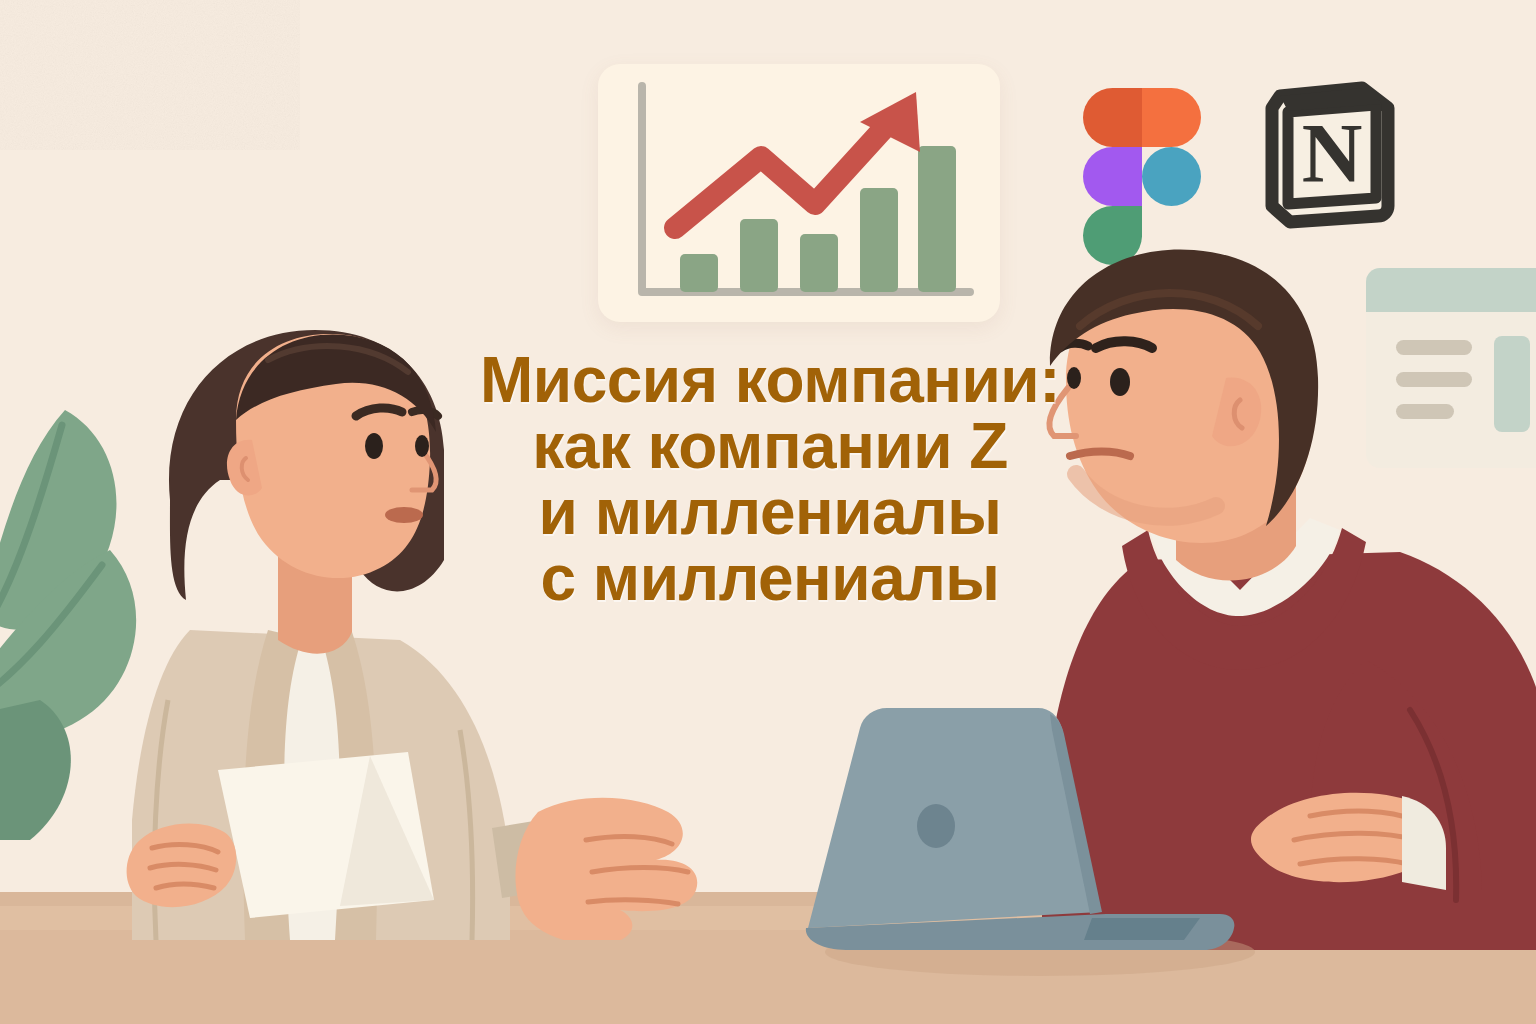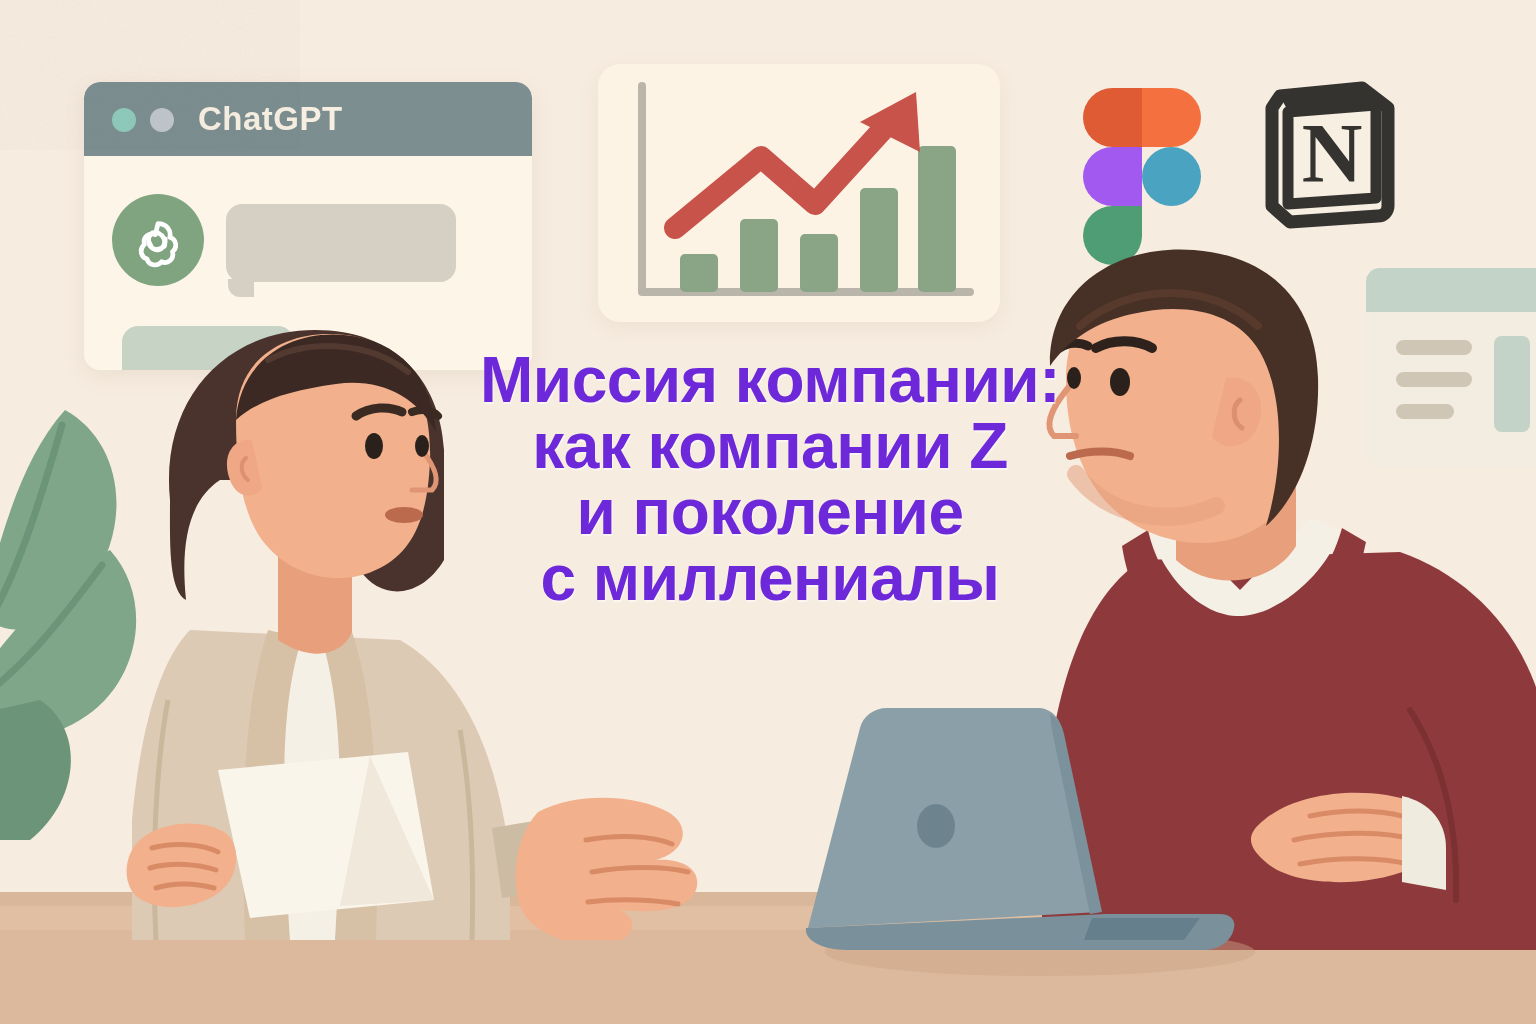--- a/index.html
+++ b/index.html
@@ -177,21 +177,21 @@
     background: #c3d3c8;
     border-radius: 8px;
   }
 
   
   .headline {
     position: absolute;
     left: 400px; top: 348px;
     width: 740px;
     text-align: center;
-    color: #6d28d9;
+    color: #a16207;
     font-size: 64px;
     line-height: 1.03;
     font-weight: bold;
     letter-spacing: -0.5px;
     text-shadow: 1px 2px 0 rgba(255,255,255,.55);
     z-index: 40;
   }
   .headline .ln { display: block; white-space: nowrap; }
 
   
@@ -213,41 +213,20 @@
   <div class="desk-front"></div>
 
   <svg class="person plant" viewBox="0 0 200 440">
     <path d="M95 10 C150 40 165 120 120 185 C85 235 40 240 10 215 C 30 140 50 60 95 10 Z" fill="#7fa689"></path>
     <path d="M92 25 C 72 95 50 165 25 210" stroke="#6b9479" stroke-width="7" fill="none" stroke-linecap="round"></path>
     <path d="M140 150 C185 200 170 285 110 320 C60 350 10 340 -15 310 C 25 250 85 175 140 150 Z" fill="#7fa689"></path>
     <path d="M132 165 C 95 215 50 275 -5 308" stroke="#6b9479" stroke-width="7" fill="none" stroke-linecap="round"></path>
     <path d="M70 300 C115 330 110 400 60 440 L -20 440 L -20 320 Z" fill="#6b9479"></path>
   </svg>
 
-  <div class="gpt-window">
-    <div class="gpt-titlebar"></div>
-    <div class="gpt-dot d1"></div>
-    <div class="gpt-dot d2"></div>
-    <div class="gpt-title">ChatGPT</div>
-
-    <div class="gpt-avatar">
-      <svg width="58" height="58" viewBox="0 0 64 64">
-        <g fill="none" stroke="#ffffff" stroke-width="5.2" stroke-linecap="round" stroke-linejoin="round">
-          <path d="M32 14 C41 14 47 21 45 29 C52 31 54 40 48 45 C50 53 43 59 36 56 C31 62 22 60 20 53 C13 51 11 42 17 37 C15 29 22 23 29 26 Z"></path>
-          <path d="M32 24 C38 27 41 33 39 39"></path>
-          <path d="M40 31 C40 38 36 43 30 43"></path>
-          <path d="M36 41 C30 44 24 42 22 36"></path>
-          <path d="M24 38 C20 33 21 27 26 24"></path>
-        </g>
-      </svg>
-    </div>
-
-    <div class="gpt-bubble-a"></div>
-    <div class="gpt-bubble-b"></div>
-  </div>
 
   <div class="chart-card">
     <svg width="402" height="258" viewBox="0 0 402 258">
 
       <path d="M44 22 L44 228 L372 228" stroke="#b9b5ab" stroke-width="8" fill="none" stroke-linecap="round" stroke-linejoin="round"></path>
 
       <rect x="82" y="190" width="38" height="38" rx="5" fill="#8aa585"></rect>
       <rect x="142" y="155" width="38" height="73" rx="5" fill="#8aa585"></rect>
       <rect x="202" y="170" width="38" height="58" rx="5" fill="#8aa585"></rect>
       <rect x="262" y="124" width="38" height="104" rx="5" fill="#8aa585"></rect>
@@ -379,21 +358,21 @@
 
     <ellipse cx="136" cy="126" rx="19" ry="22" fill="#6d848f"></ellipse>
 
     <path d="M6 228 L306 214 L420 214 C430 214 436 220 434 228 C432 240 420 250 404 250 L46 250 C22 250 4 240 6 228 Z" fill="#7a909b"></path>
     <path d="M292 218 L400 218 L384 240 L284 240 Z" fill="#65808c"></path>
   </svg>
 
   <div class="headline">
     <span class="ln">Миссия компании:</span>
     <span class="ln">как компании Z</span>
-    <span class="ln">и поколение</span>
+    <span class="ln">и миллениалы</span>
     <span class="ln">с миллениалы</span>
   </div>
 
   <svg class="grain">
     <filter id="noiseFilter">
       <feTurbulence type="fractalNoise" baseFrequency="0.9" numOctaves="3" stitchTiles="stitch"></feTurbulence>
       <feColorMatrix type="saturate" values="0"></feColorMatrix>
     </filter>
     <rect width="100%" height="100%" filter="url(#noiseFilter)" opacity="0.22"></rect>
   </svg>

